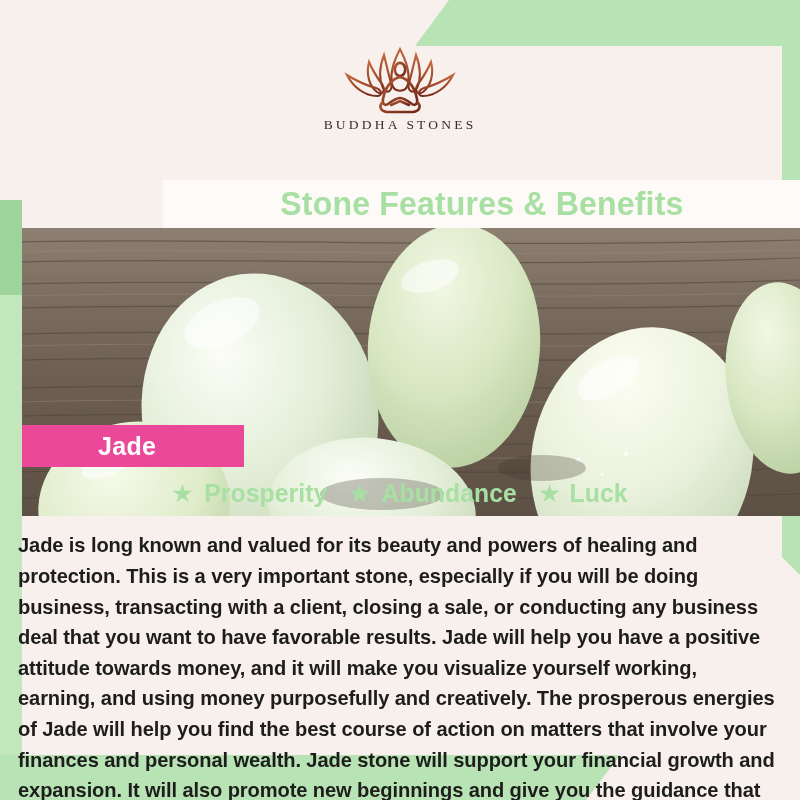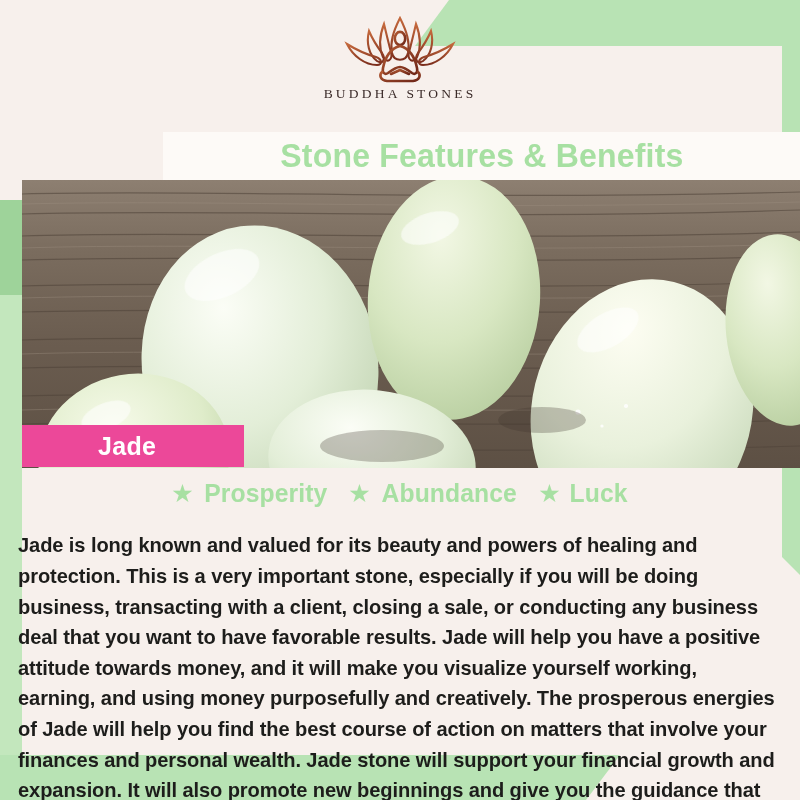--- a/index.html
+++ b/index.html
@@ -41,42 +41,42 @@
   
   .deco-leftnotch{
     left:0;top:200px;width:22px;height:95px;
     background:#9ed39a;
   }
 
   
   .header{
     position:relative;z-index:3;
     height:120px;
-    display:flex;flex-direction:column;align-items:center;justify-content:flex-start;
-    padding-top:12px;
+    display:flex;flex-direction:column;align-items:center;justify-content:center;
+    padding-top:28px;
     background:transparent;
   }
   .logo-mark{width:150px;height:72px;display:block;}
   .brand-name{
     margin-top:2px;
     font-family:"Liberation Serif", serif;
     font-size:13.5px;
     letter-spacing:3.2px;
     color:#3a2a28;
     font-weight:400;
     white-space:nowrap;
   }
 
   
   .title-banner{
     position:relative;z-index:3;
     margin-left:163px;
     width:637px;height:48px;
     background:#fdfaf7;
-    display:flex;align-items:center;justify-content:center;
+    display:flex;align-items:center;justify-content:center;margin-top:32px;
   }
   .title-text{
     font-family:"Liberation Sans Narrow","Liberation Sans",sans-serif;
     font-weight:bold;
     font-size:33px;
     color:#a7e0a2;
     letter-spacing:.2px;
     transform:scaleX(.97);
     white-space:nowrap;
   }

